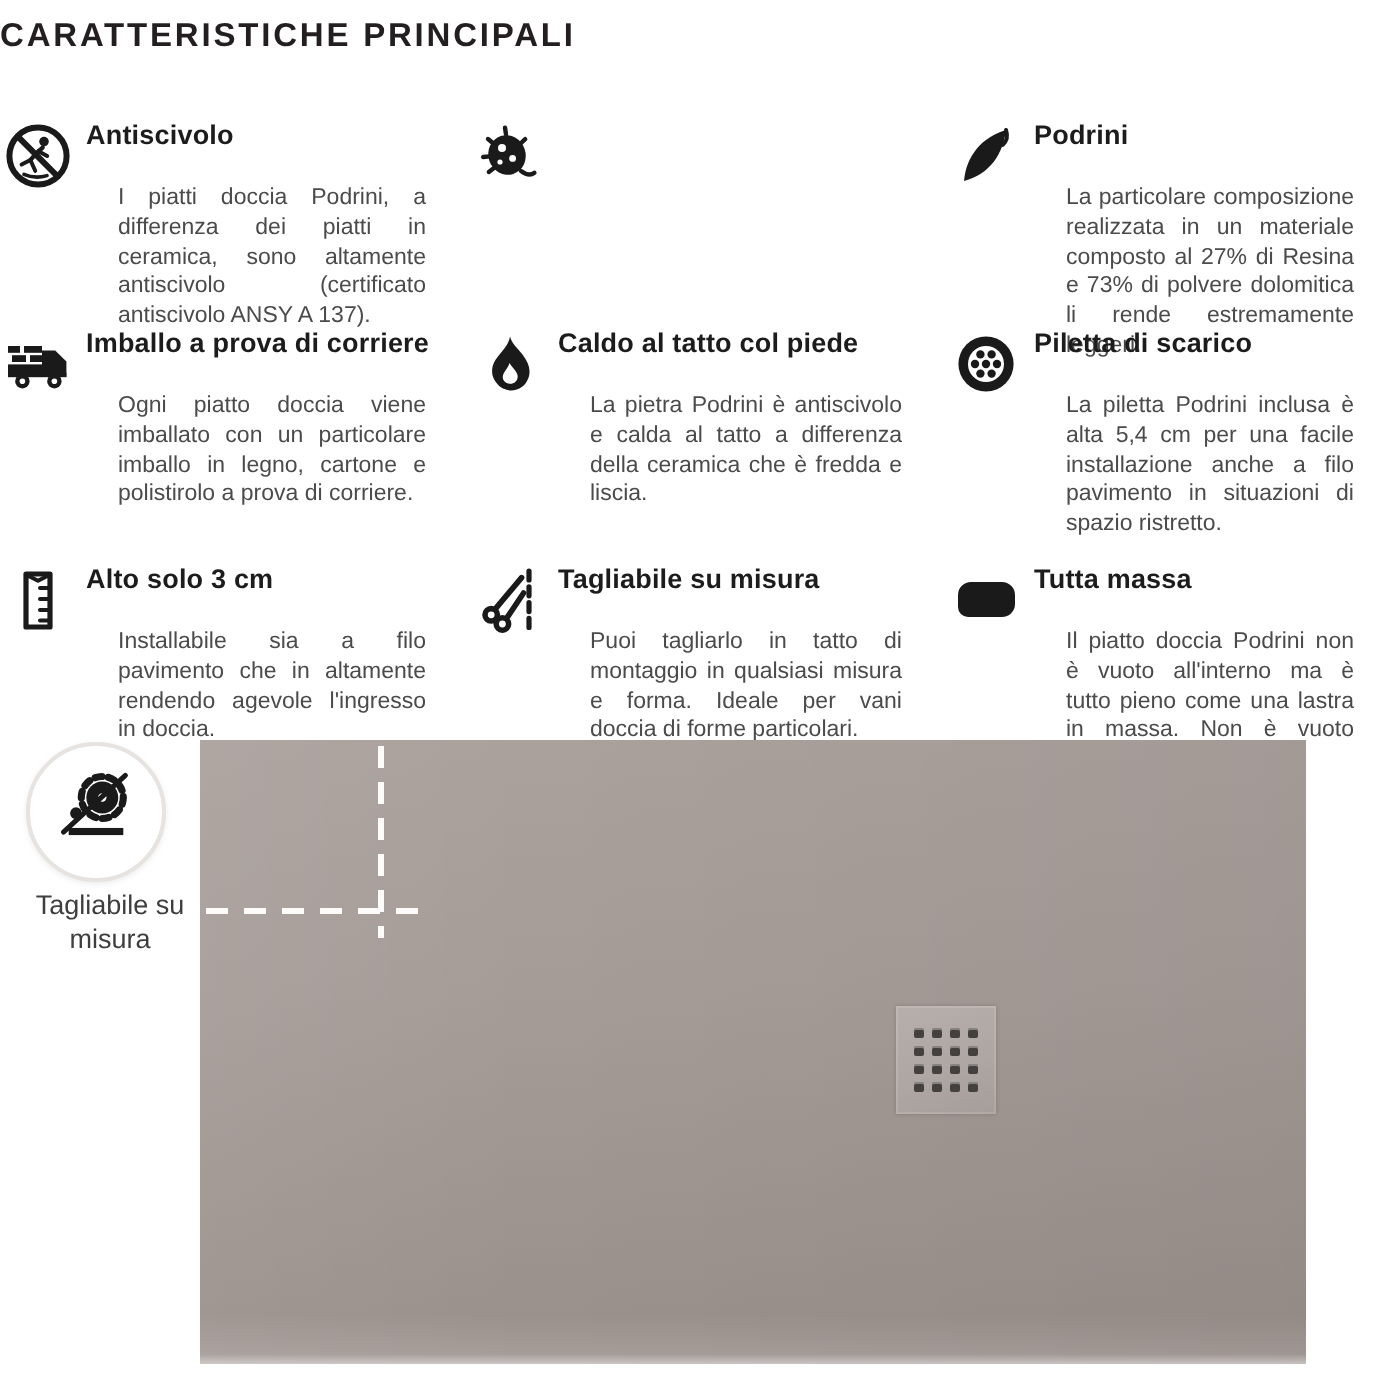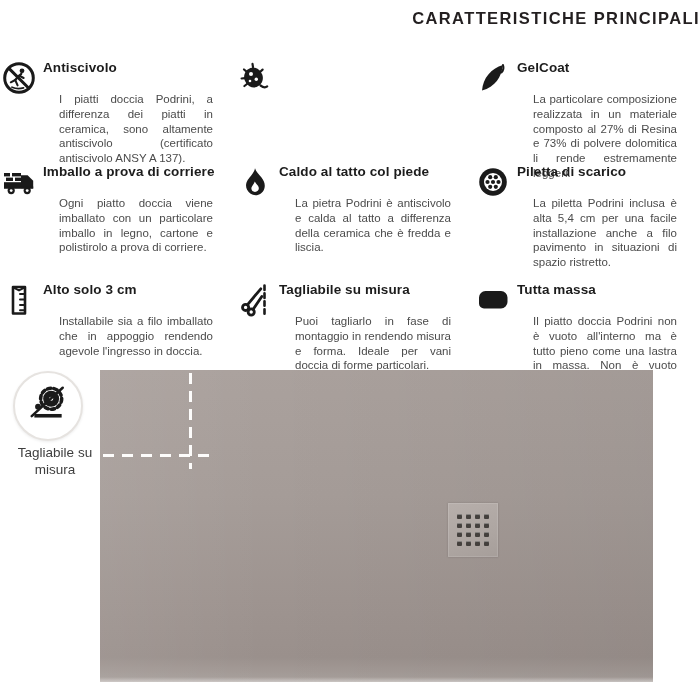--- a/index.html
+++ b/index.html
@@ -3,21 +3,21 @@
 <meta charset="utf-8">
 <style>
   html,body{margin:0;padding:0;}
   body{
     width:700px;height:700px;background:#ffffff;position:relative;overflow:hidden;
     font-family:"Liberation Sans","DejaVu Sans",sans-serif;
     -webkit-font-smoothing:antialiased;
   }
   .page-title{
     position:absolute;top:9px;left:0;right:0;margin:0;
-    text-align:right;font-size:16.5px;font-weight:bold;letter-spacing:1.4px;
+    text-align:left;font-size:16.5px;font-weight:bold;letter-spacing:1.4px;
     color:#231f20;
   }
   .features-grid{
     position:absolute;top:60px;left:0;width:560px;
     display:grid;
     grid-template-columns:236px 238px 226px;
     grid-template-rows:104px 118px auto;
   }
   .feature{display:flex;align-items:flex-start;padding-left:2px;}
   .icon-wrap{flex:0 0 34px;width:34px;height:34px;margin-right:7px;margin-top:1px;}
@@ -121,21 +121,21 @@
   </div>
 
   <div class="feature">
     <span class="icon-wrap">
       <svg viewBox="0 0 34 34">
         <path d="M27,4 C25.5,16 19,26 6,29.5 C7,17 15,7.5 27,4 Z" fill="#1a1a1a"></path>
         <path class="ic" d="M27,4 C28,7 27.6,9.4 25.4,11.4" stroke-width="2"></path>
       </svg>
     </span>
     <div class="feature-text">
-      <h2 class="feature-heading">GelCoat</h2>
+      <h2 class="feature-heading">Podrini</h2>
       <p class="feature-body">La particolare composizione realizzata in un materiale composto al 27% di Resina e 73% di polvere dolomitica li rende estremamente leggeri.</p>
     </div>
   </div>
 
   <div class="feature">
     <span class="icon-wrap">
       <svg viewBox="0 0 34 34">
         <g fill="#1a1a1a">
           <rect x="2" y="8" width="6" height="3.4"></rect>
           <rect x="10" y="8" width="9" height="3.4"></rect>
@@ -200,39 +200,39 @@
         <g class="ic" stroke-width="2">
           <line x1="23" y1="11" x2="18" y2="11"></line>
           <line x1="23" y1="16.5" x2="18" y2="16.5"></line>
           <line x1="23" y1="22" x2="18" y2="22"></line>
           <line x1="23" y1="27.2" x2="18" y2="27.2"></line>
         </g>
       </svg>
     </span>
     <div class="feature-text">
       <h2 class="feature-heading">Alto solo 3 cm</h2>
-      <p class="feature-body">Installabile sia a filo imballato che in appoggio rendendo agevole l'ingresso in doccia.</p>
+      <p class="feature-body">Installabile sia a filo pavimento che in altamente rendendo agevole l'ingresso in doccia.</p>
     </div>
   </div>
 
   <div class="feature">
     <span class="icon-wrap">
       <svg viewBox="0 0 34 34">
         <line class="ic" x1="26.5" y1="2.5" x2="26.5" y2="31.5" stroke-width="2.6" stroke-dasharray="4.5 3.4"></line>
         <g class="ic" stroke-width="2.8">
           <line x1="9.8" y1="21.3" x2="22.8" y2="5.8"></line>
           <line x1="15.2" y1="26.3" x2="23.8" y2="13.5"></line>
           <circle cx="7.6" cy="24.4" r="3.1"></circle>
           <circle cx="13.2" cy="29" r="3.1"></circle>
         </g>
       </svg>
     </span>
     <div class="feature-text">
       <h2 class="feature-heading">Tagliabile su misura</h2>
-      <p class="feature-body">Puoi tagliarlo in fase di montaggio in rendendo misura e forma. Ideale per vani doccia di forme particolari.</p>
+      <p class="feature-body">Puoi tagliarlo in tatto di montaggio in qualsiasi misura e forma. Ideale per vani doccia di forme particolari.</p>
     </div>
   </div>
 
   <div class="feature">
     <span class="icon-wrap">
       <svg viewBox="0 0 34 34">
         <path d="M9.5,8 H25 a6.5,6.5 0 0 1 6.5,6.5 v4.5 a6.5,6.5 0 0 1 -6.5,6.5 H8 a5,5 0 0 1 -5,-5 V14.5 A6.5,6.5 0 0 1 9.5,8 Z" fill="#1a1a1a"></path>
       </svg>
     </span>
     <div class="feature-text">

